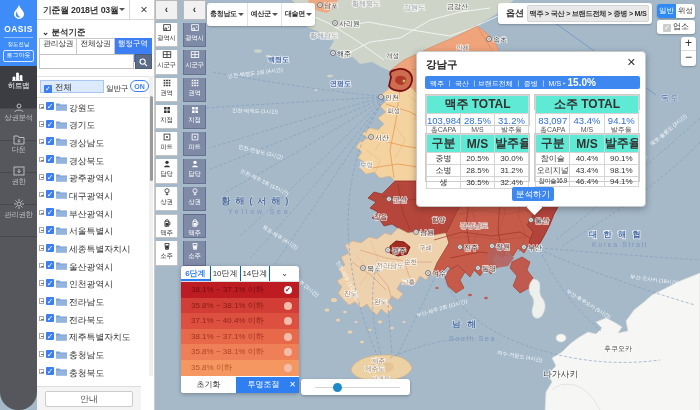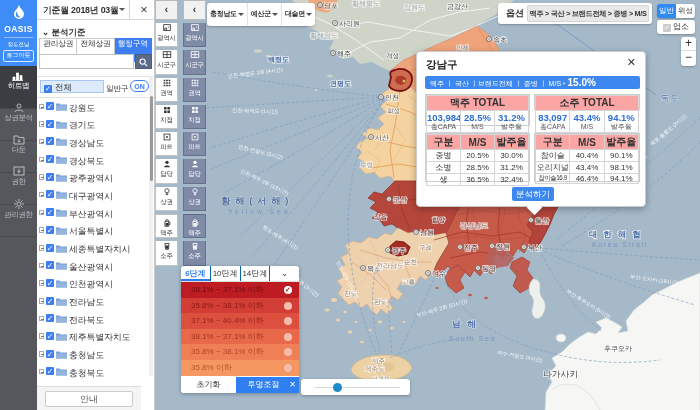--- a/index.html
+++ b/index.html
@@ -1,21 +1,21 @@
 <!DOCTYPE html>
 <html><head>
 <meta charset="utf-8">
 <style>
 * { margin:0; padding:0; box-sizing:border-box; }
 html,body { width:700px; height:410px; overflow:hidden; font-family:"Liberation Sans", sans-serif; }
 #stage { position:relative; width:700px; height:410px; overflow:hidden; background:#a5b9c9; }
 .abs { position:absolute; }
 
 
-#sidebar { left:0; top:0; width:37px; height:410px; background:#55575c; z-index:30; }
+#sidebar { left:0; top:0; width:37px; height:410px; background:#55575c; z-index:30;border-radius:18px; }
 #logo { position:absolute; left:0; top:0; width:37px; height:66px; background:#3d8cf8; color:#fff; text-align:center; }
 #logo .drop { margin-top:3px; }
 #logo .oasis { font-size:8.5px; font-weight:bold; letter-spacing:.4px; margin-top:-1px; }
 #logo .hr { border-top:1px solid rgba(255,255,255,.45); margin:3px 4px 2px; }
 #logo .nm { font-size:6px; transform:scale(.9); }
 #logo .lo { font-size:6px; border:1px solid rgba(255,255,255,.8); border-radius:2px; margin:1px 3px 0; padding:0 0 1px; }
 .sbitem { position:absolute; left:0; width:37px; height:43px; color:#b9bcc1; text-align:center; font-size:7.5px; border-bottom:1px solid #47494e; }
 .sbitem svg { display:block; margin:4px auto 0; }
 .sbitem .t { margin-top:0px; letter-spacing:-0.4px; }
 .sbitem.act { background:#3b3d42; color:#fff; }
@@ -85,22 +85,22 @@
 
 #popup { left:416px; top:51px; width:230px; height:156px; background:#fff; border:1px solid #c9c9c9; border-radius:4px; box-shadow:0 2px 7px rgba(0,0,0,.3); z-index:40; }
 #popup .tail { position:absolute; left:112px; top:150px; width:11px; height:11px; background:#fff; transform:rotate(45deg); box-shadow:2px 2px 4px rgba(0,0,0,.15); }
 #popup h3 { position:absolute; left:9px; top:6px; font-size:10.5px; color:#222; font-weight:bold; }
 #popup .x { position:absolute; right:9px; top:4px; font-size:11px; color:#333; }
 #pbar { position:absolute; left:8px; top:24px; width:215px; height:13px; background:#3d87f0; border-radius:2px; color:#fff; font-size:7px; line-height:13px; padding-left:5px; white-space:nowrap; }
 #pbar b { font-size:10px; }
 .ptbl { position:absolute; border:1px solid #ccc; font-size:8px; color:#333; }
 .ptbl table { border-collapse:collapse; width:100%; height:100%; table-layout:fixed; }
 .ptbl td,.ptbl th { border:1px solid #d5d5d5; text-align:center; padding:0; font-weight:normal; white-space:nowrap; overflow:hidden; }
-.ptbl .hd { background:#fca5a5; font-weight:bold; font-size:10px; }
-.ptbl .bignum { color:#2d6fd6; font-size:9.5px; font-weight:bold; line-height:10px; padding-top:2px; }
+.ptbl .hd { background:#5eead4; font-weight:bold; font-size:12px; }
+.ptbl .bignum { color:#2d6fd6; font-size:9.5px; font-weight:normal; line-height:10px; padding-top:2px; }
 .ptbl .sm { font-size:7px; color:#555; line-height:8px; padding-bottom:1px; }
 #pbtn { position:absolute; left:95px; top:135px; width:42px; height:14px; background:#3d87f0; border-radius:2px; color:#fff; font-size:8.5px; text-align:center; line-height:14px; }
 
 
 #legend { left:181px; top:266px; width:118px; height:127px; background:#fff; border-radius:3px; box-shadow:0 1px 4px rgba(0,0,0,.3); z-index:35; }
 #ltabs { position:absolute; left:0; top:0; width:100%; height:16px; border-bottom:1px solid #ddd; display:flex; font-size:8px; }
 #ltabs div { flex:1; text-align:center; line-height:15px; color:#333; border-right:1px solid #0369a1; }
 #ltabs .on { color:#2f7ff0; font-weight:bold; box-shadow:inset 0 -2px 0 #2f7ff0; }
 .lrow { position:absolute; left:0; width:118px; height:15.6px; font-size:8px; line-height:15.6px; padding-left:10px; }
 .lrow .rad { position:absolute; right:7px; top:4px; width:8px; height:8px; border-radius:50%; background:#f3bcab; }

